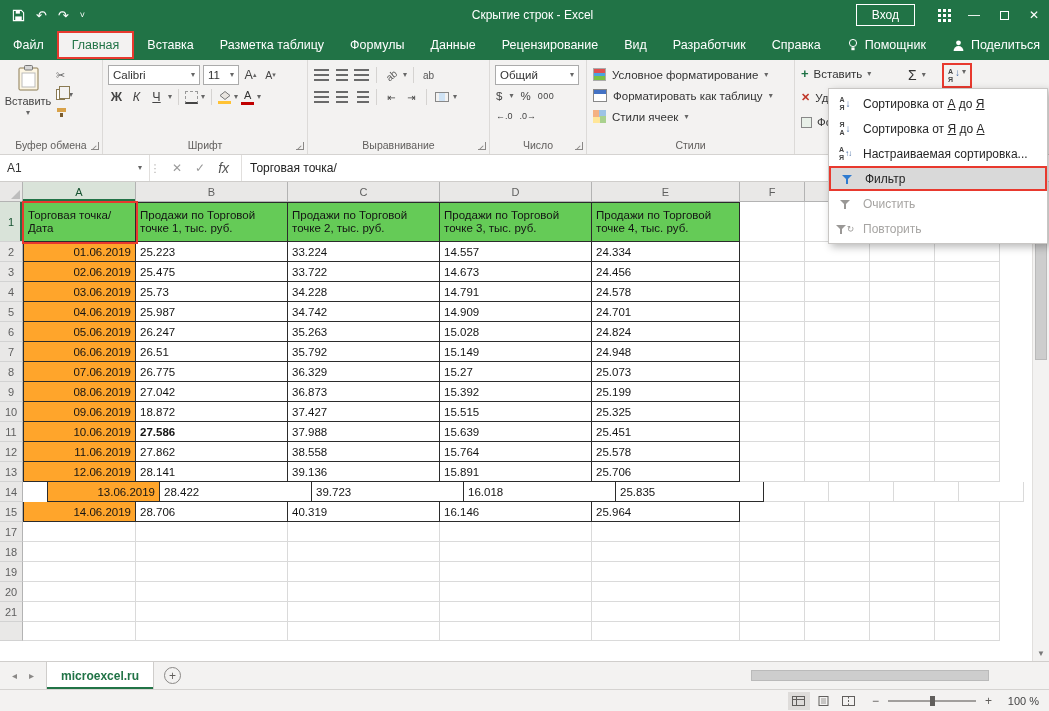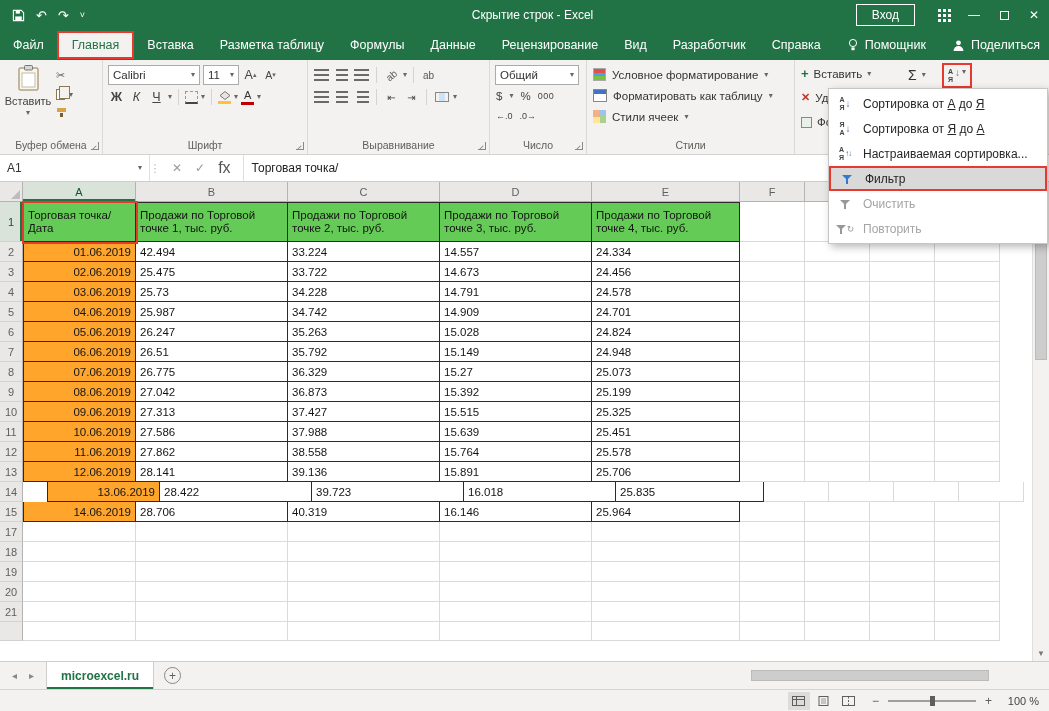--- a/index.html
+++ b/index.html
@@ -90,21 +90,21 @@
 .azarr{font-size:10px;color:#4a6fa5;line-height:1}
 .azarr2{font-size:8px;color:#4a6fa5;letter-spacing:-1px}
 
 
 .fbar{flex:0 0 27px;background:#fff;border-bottom:1px solid #cfcdcb;display:flex;align-items:stretch}
 .namebox{width:150px;display:flex;align-items:center;padding:0 7px;font-size:12px;color:#333;border-right:1px solid #e1dfdd}
 .namebox .caret{margin-left:auto}
 .fdots{width:10px;display:flex;align-items:center;justify-content:center;color:#b5b3b1;font-size:11px}
 .fbtns{display:flex;align-items:center;gap:13px;padding:0 12px;border-right:1px solid #e1dfdd}
 .fx-x,.fx-check{color:#9a9a9a;font-size:12px}
-.fx-fx{color:#555;font-size:16px}
+.fx-fx{font-style:italic;color:#555;font-size:14px}
 .fcontent{flex:1;display:flex;align-items:center;padding-left:8px;font-size:12px;color:#222}
 
 
 .gridzone{flex:1;display:flex;overflow:hidden;background:#fff}
 .gridmain{flex:1;overflow:hidden;position:relative}
 .colhdr{display:flex;height:20px}
 .cornercell{flex:0 0 23px;background:#e9e8e7;border-right:1px solid #b3b3b3;border-bottom:1px solid #b3b3b3;position:relative}
 .cornercell::after{content:'';position:absolute;right:2px;bottom:2px;border-left:9px solid transparent;border-bottom:9px solid #bdbdbd}
 .chcell{border-right:1px solid #b3b3b3;border-bottom:1px solid #b3b3b3;display:flex;align-items:center;justify-content:center;font-size:11px;color:#5f5f5f;background:#e9e8e7}
 .chcell.sel{background:#d9e3d9;box-shadow:inset 0 -2px 0 #217346;color:#14512f}
@@ -482,21 +482,21 @@
             <div class="c hdr tb r1c" style="flex: 0 0 152px;">Продажи по Торговой точке 3, тыс. руб.</div>
             <div class="c hdr tb r1c" style="flex: 0 0 148px;">Продажи по Торговой точке 4, тыс. руб.</div>
             <div class="c" style="flex: 0 0 65px;"></div>
             <div class="c" style="flex: 0 0 65px;"></div>
             <div class="c" style="flex: 0 0 65px;"></div>
             <div class="c" style="flex: 0 0 65px;"></div>
           </div>
           <div class="grow" style="height: 20px;">
             <div class="rnum">2</div>
             <div class="c date tb first" style="flex: 0 0 113px;">01.06.2019</div>
-            <div class="c tb" style="flex: 0 0 152px;">42.494</div>
+            <div class="c tb" style="flex: 0 0 152px;">25.223</div>
             <div class="c tb" style="flex: 0 0 152px;">33.224</div>
             <div class="c tb" style="flex: 0 0 152px;">14.557</div>
             <div class="c tb" style="flex: 0 0 148px;">24.334</div>
             <div class="c" style="flex: 0 0 65px;"></div>
             <div class="c" style="flex: 0 0 65px;"></div>
             <div class="c" style="flex: 0 0 65px;"></div>
             <div class="c" style="flex: 0 0 65px;"></div>
           </div>
           <div class="grow" style="height: 20px;">
             <div class="rnum">3</div>
@@ -578,33 +578,33 @@
             <div class="c tb" style="flex: 0 0 152px;">15.392</div>
             <div class="c tb" style="flex: 0 0 148px;">25.199</div>
             <div class="c" style="flex: 0 0 65px;"></div>
             <div class="c" style="flex: 0 0 65px;"></div>
             <div class="c" style="flex: 0 0 65px;"></div>
             <div class="c" style="flex: 0 0 65px;"></div>
           </div>
           <div class="grow" style="height: 20px;">
             <div class="rnum">10</div>
             <div class="c date tb first" style="flex: 0 0 113px;">09.06.2019</div>
-            <div class="c tb" style="flex: 0 0 152px;">27.313</div>
+            <div class="c tb" style="flex: 0 0 152px;">18.872</div>
             <div class="c tb" style="flex: 0 0 152px;">37.427</div>
             <div class="c tb" style="flex: 0 0 152px;">15.515</div>
             <div class="c tb" style="flex: 0 0 148px;">25.325</div>
             <div class="c" style="flex: 0 0 65px;"></div>
             <div class="c" style="flex: 0 0 65px;"></div>
             <div class="c" style="flex: 0 0 65px;"></div>
             <div class="c" style="flex: 0 0 65px;"></div>
           </div>
           <div class="grow" style="height: 20px;">
             <div class="rnum">11</div>
             <div class="c date tb first" style="flex: 0 0 113px;">10.06.2019</div>
-            <div class="c tb" style="flex: 0 0 152px;">27.586</div>
+            <div class="c tb" style="flex: 0 0 152px; font-weight: bold;">27.586</div>
             <div class="c tb" style="flex: 0 0 152px;">37.988</div>
             <div class="c tb" style="flex: 0 0 152px;">15.639</div>
             <div class="c tb" style="flex: 0 0 148px;">25.451</div>
             <div class="c" style="flex: 0 0 65px;"></div>
             <div class="c" style="flex: 0 0 65px;"></div>
             <div class="c" style="flex: 0 0 65px;"></div>
             <div class="c" style="flex: 0 0 65px;"></div>
           </div>
           <div class="grow" style="height: 20px;">
             <div class="rnum">12</div>

